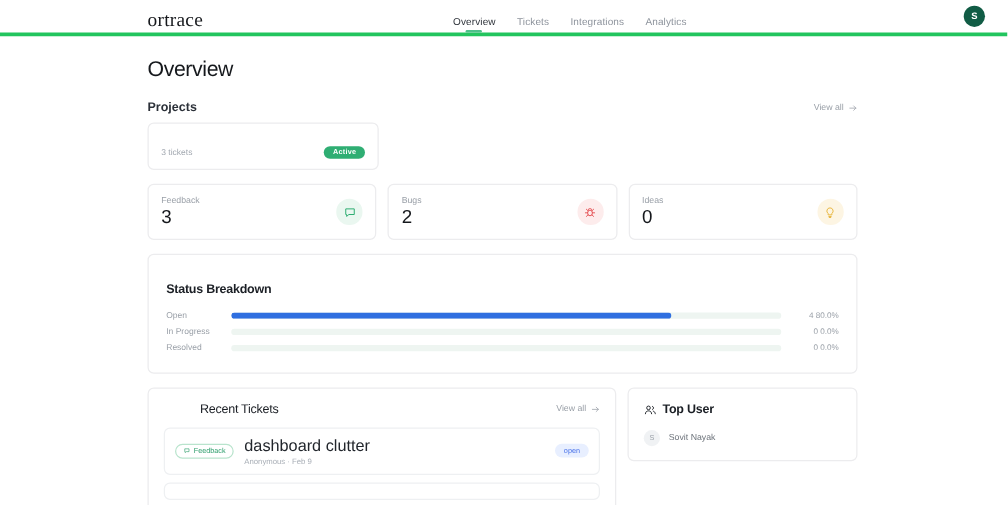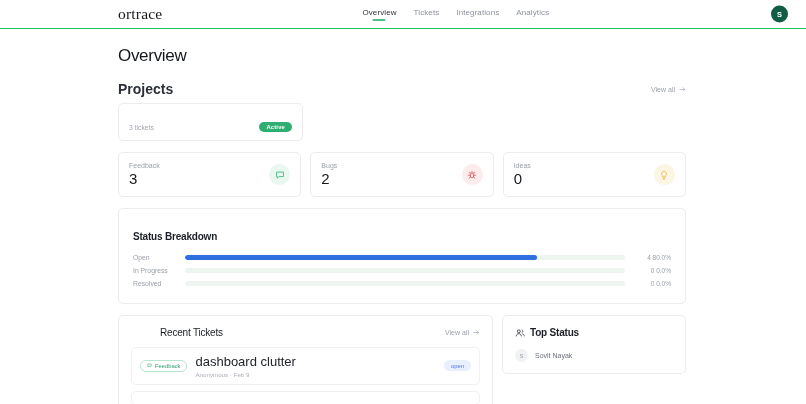--- a/index.html
+++ b/index.html
@@ -8,22 +8,22 @@
     background: #ffffff;
     font-family: "Liberation Sans", sans-serif;
     color: #1a1d21;
     overflow: hidden;
   }
   .page { width: 806px; height: 404px; position: relative; }
 
   
   .topnav {
     height: 29px;
-    border-bottom: 1px solid #22c55e;
-    display: flex; align-items: center;
+    border-bottom: 3px solid #22c55e;
+    display: flex; align-items: flex-end;
     padding: 0 16px 0 118px;
     position: relative;
   }
   .logo {
     font-family: "Liberation Serif", serif;
     font-size: 15.5px; letter-spacing: .2px; color: #16181c;
   }
   .navlinks { display: flex; gap: 17px; margin-left: 200px; }
   .navlink {
     font-size: 8px; color: #8d939c; position: relative;
@@ -44,21 +44,21 @@
 
   
   .content { padding: 17px 120px 0 118px; }
   .page-title { font-size: 17px; font-weight: 400; letter-spacing: -.3px; color: #15181c; }
   .page-sub { font-size: 7.5px; color: #9aa0a8; margin-top: 3px; }
 
   .section-head {
     display: flex; align-items: center; justify-content: space-between;
     margin-top: 15px; margin-bottom: 6px;
   }
-  .section-title { font-size: 14px; font-weight: bold; color: #2b3038; }
+  .section-title { font-size: 10px; font-weight: bold; color: #2b3038; }
   .viewall {
     display: flex; align-items: center; gap: 4px;
     font-size: 7px; color: #9aa0a8; cursor: pointer;
   }
   .arrow-ic { width: 7px; height: 7px; display: block; }
 
   .card {
     background: #fff; border: 1px solid #ececee; border-radius: 5px;
   }
 
@@ -302,21 +302,21 @@
         </div>
       </div>
 
       <div class="card users-card">
         <div class="users-head">
           <svg width="10" height="10" viewBox="0 0 20 20">
             <circle cx="7.6" cy="6.6" r="2.9" fill="none" stroke="#1b1f25" stroke-width="1.5"></circle>
             <path d="M2.6 16c0-2.8 2.2-4.6 5-4.6s5 1.8 5 4.6" fill="none" stroke="#1b1f25" stroke-width="1.5" stroke-linecap="round"></path>
             <path d="M14 4.2a2.7 2.7 0 0 1 0 5M15.2 11.8c2 .5 3.3 2.1 3.3 4.2" fill="none" stroke="#1b1f25" stroke-width="1.4" stroke-linecap="round"></path>
           </svg>
-          <div class="users-title">Top Status</div>
+          <div class="users-title">Top User</div>
         </div>
         <div class="user-row">
           <div class="user-av">S</div>
           <div class="user-name">Sovit Nayak</div>
         </div>
       </div>
 
     </div>
   </div>
 </div>

